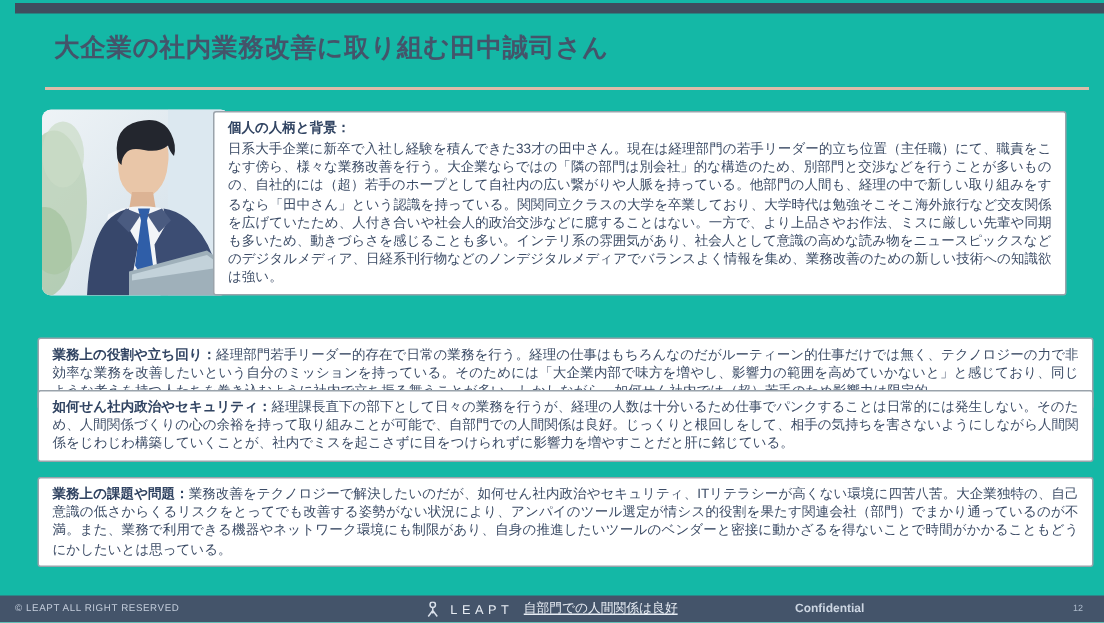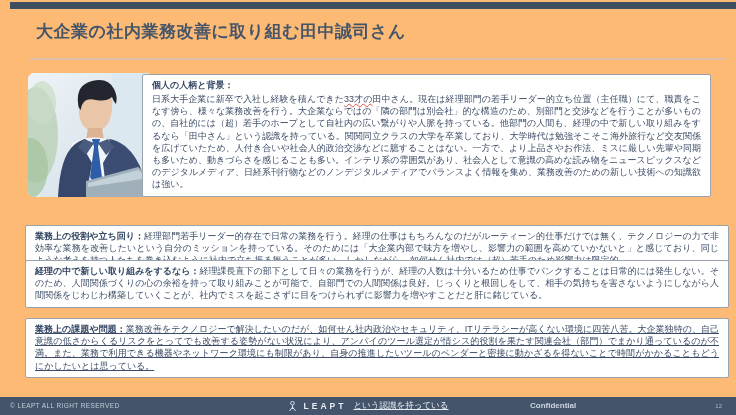--- a/index.html
+++ b/index.html
@@ -3,21 +3,21 @@
 <meta charset="utf-8">
 <style>
   html,body{margin:0;padding:0;}
   body{
     width:736px;height:415px;
     font-family:"Liberation Sans","DejaVu Sans",sans-serif;
     background:#f7f5f4;
   }
   .slide{
     position:relative;width:736px;height:415px;
-    background:#fdba74;overflow:hidden;
+    background:#14b8a6;overflow:hidden;
   }
   .top-bar{
     position:absolute;left:10px;top:2px;right:0;height:7px;
     background:#3f4e5e;
   }
   .page-title{
     position:absolute;left:36px;top:20px;width:680px;
     font-size:17px;font-weight:700;color:#44546a;letter-spacing:.5px;
   }
   .title-divider{
@@ -33,40 +33,39 @@
     position:absolute;background:#ffffff;
     border:1px solid #9aa3ab;border-radius:2px;
     color:#3c4c66;font-size:9px;line-height:12.2px;
     padding:4px 9px 5px 9px;text-align:justify;
   }
   .box .hd{font-weight:700;color:#314462;}
   #persona-box{left:142px;top:74px;width:549px;}
   #persona-box .hd{display:block;line-height:13px;margin-bottom:1px;}
   #role-box{left:25px;top:214px;width:684px;margin-top:11px;}
   #rel-box{left:25px;top:260px;width:684px;}
-  #prob-box{left:25px;top:318px;width:684px;text-decoration:underline;}
+  #prob-box{left:25px;top:318px;width:684px;}
   .marked{
-    text-decoration:underline;
     text-decoration-style:wavy;
     text-decoration-color:#d9534f;
     text-decoration-thickness:1px;
   }
   .footer{
     position:absolute;left:0;bottom:0;width:736px;height:18px;
     background:#44546a;color:#d9e0ea;
   }
   .footer .copyright{
     position:absolute;left:10px;top:5px;font-size:6.5px;letter-spacing:.4px;color:#c3cddb;
   }
   .footer .brand-group{
     position:absolute;left:0;right:0;top:0;height:18px;
     display:flex;align-items:center;justify-content:center;gap:7px;
   }
   .footer .brand{
-    font-size:8.5px;font-weight:700;letter-spacing:3px;color:#e8edf4;
+    font-size:8.5px;font-weight:400;letter-spacing:3px;color:#e8edf4;
   }
   .footer .site-link{
     font-size:8.5px;color:#e8edf4;text-decoration:underline;cursor:pointer;
   }
   .footer .confidential{
     position:absolute;left:530px;top:4px;font-size:8px;color:#cdd6e2;font-weight:bold;
   }
   .footer .page-num{
     position:absolute;right:14px;top:6px;font-size:6px;color:#aebbcc;
   }
@@ -118,34 +117,34 @@
   <div class="box" id="persona-box">
     <span class="hd">個人の人柄と背景：</span>
     <span>日系大手企業に新卒で入社し経験を積んできた</span><span class="marked">33才の</span><span>田中さん。現在は経理部門の若手リーダー的立ち位置（主任職）にて、職責をこなす傍ら、様々な業務改善を行う。大企業ならではの「隣の部門は別会社」的な構造のため、別部門と交渉などを行うことが多いものの、自社的には（超）若手のホープとして自社内の広い繋がりや人脈を持っている。他部門の人間も、経理の中で新しい取り組みをするなら「田中さん」という認識を持っている。関関同立クラスの大学を卒業しており、大学時代は勉強そこそこ海外旅行など交友関係を広げていたため、人付き合いや社会人的政治交渉などに臆することはない。一方で、より上品さやお作法、ミスに厳しい先輩や同期も多いため、動きづらさを感じることも多い。インテリ系の雰囲気があり、社会人として意識の高めな読み物をニュースピックスなどのデジタルメディア、日経系刊行物などのノンデジタルメディアでバランスよく情報を集め、業務改善のための新しい技術への知識欲は強い。</span>
   </div>
 
   <div class="box" id="role-box">
     <span class="hd">業務上の役割や立ち回り：</span><span>経理部門若手リーダー的存在で日常の業務を行う。経理の仕事はもちろんなのだがルーティーン的仕事だけでは無く、テクノロジーの力で非効率な業務を改善したいという自分のミッションを持っている。そのためには「大企業内部で味方を増やし、影響力の範囲を高めていかないと」と感じており、同じような考えを持つ人たちを巻き込むように社内で立ち振る舞うことが多い。しかしながら、如何せん社内では（超）若手のため影響力は限定的。</span>
   </div>
 
   <div class="box" id="rel-box">
-    <span class="hd">経理の中で新しい取り組みをするなら：</span><span>経理課長直下の部下として日々の業務を行うが、経理の人数は十分いるため仕事でパンクすることは日常的には発生しない。そのため、人間関係づくりの心の余裕を持って取り組みことが可能で、自部門での人間関係は良好。じっくりと根回しをして、相手の気持ちを害さないようにしながら人間関係をじわじわ構築していくことが、社内でミスを起こさずに目をつけられずに影響力を増やすことだと肝に銘じている。</span>
+    <span class="hd">如何せん社内政治やセキュリティ：</span><span>経理課長直下の部下として日々の業務を行うが、経理の人数は十分いるため仕事でパンクすることは日常的には発生しない。そのため、人間関係づくりの心の余裕を持って取り組みことが可能で、自部門での人間関係は良好。じっくりと根回しをして、相手の気持ちを害さないようにしながら人間関係をじわじわ構築していくことが、社内でミスを起こさずに目をつけられずに影響力を増やすことだと肝に銘じている。</span>
   </div>
 
   <div class="box" id="prob-box">
     <span class="hd">業務上の課題や問題：</span><span>業務改善をテクノロジーで解決したいのだが、如何せん社内政治やセキュリティ、ITリテラシーが高くない環境に四苦八苦。大企業独特の、自己意識の低さからくるリスクをとってでも改善する姿勢がない状況により、アンパイのツール選定が情シス的役割を果たす関連会社（部門）でまかり通っているのが不満。また、業務で利用できる機器やネットワーク環境にも制限があり、自身の推進したいツールのベンダーと密接に動かざるを得ないことで時間がかかることもどうにかしたいとは思っている。</span>
   </div>
 
   <div class="footer">
     <span class="copyright">© LEAPT ALL RIGHT RESERVED</span>
     <span class="brand-group">
       <svg width="9" height="11" viewBox="0 0 9 11">
         <circle cx="4.5" cy="2.2" r="1.8" fill="none" stroke="#d9e0ea" stroke-width="1"></circle>
         <path d="M4.5 4.2 L4.5 8 M4.5 6 L1.5 10 M4.5 6 L7.5 10" stroke="#d9e0ea" stroke-width="1" fill="none"></path>
       </svg>
       <span class="brand">LEAPT</span>
-      <a class="site-link">という認識を持っている</a>
+      <a class="site-link">自部門での人間関係は良好</a>
     </span>
     <span class="confidential">Confidential</span>
     <span class="page-num">12</span>
   </div>
 
 </div>
 
 </body></html>

